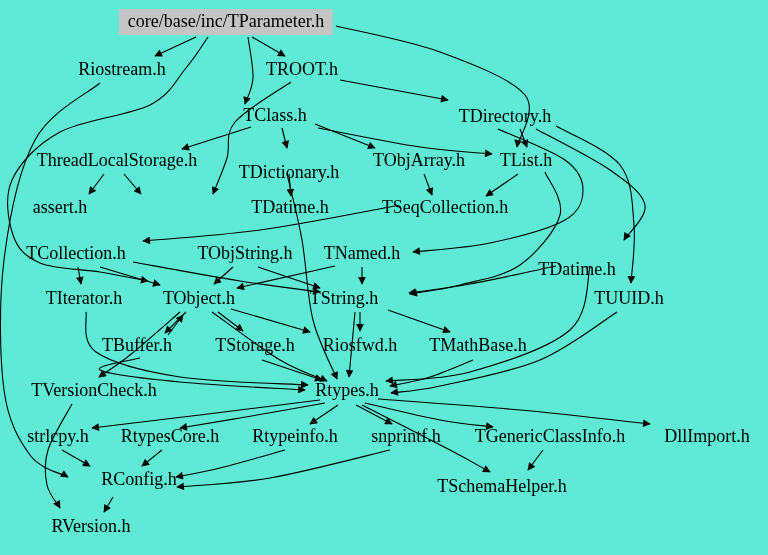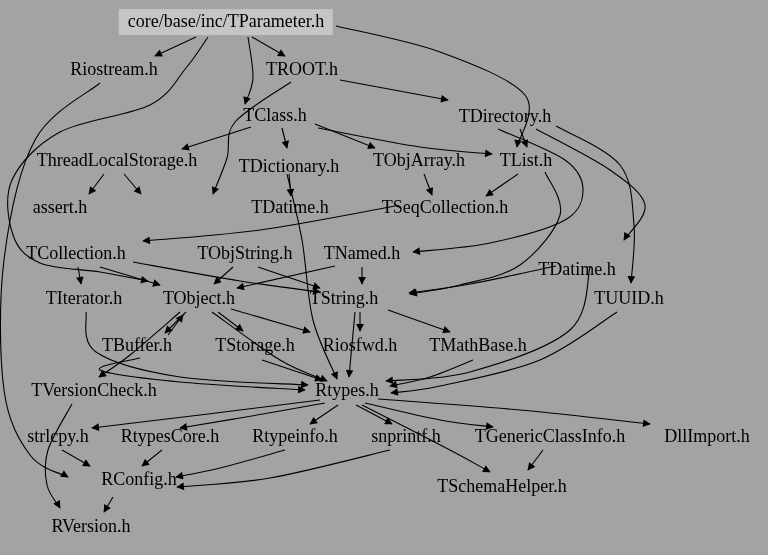--- a/index.html
+++ b/index.html
@@ -1,19 +1,19 @@
 <!DOCTYPE html>
 <html><head>
 <meta charset="utf-8">
 <style>
   html,body{margin:0;padding:0;background:#ffffff;}
   #canvas{
     position:relative;
     width:768px;height:555px;
-    background:#a3a3a3;
+    background:#5eead4;
     overflow:hidden;
     font-family:"Liberation Serif","DejaVu Serif",serif;
   }
   #edges-layer{position:absolute;left:0;top:0;width:768px;height:555px;}
   #nodes-layer{position:absolute;left:0;top:0;width:768px;height:555px;pointer-events:none;}
   .node{
     position:absolute;
     transform:translate(-50%,-50%);
     white-space:nowrap;
     font-size:18px;
@@ -97,26 +97,26 @@
         <path d="M62,450 L90,466" class="edge" marker-end="url(#arrow)"></path>
         <path d="M162,450 L142,466" class="edge" marker-end="url(#arrow)"></path>
         <path d="M100,83 C89.16666666666667,92.5 51,110.5 35,140 C19,169.5 9.166666666666668,218.33333333333334 4,260 C-1.166666666666667,301.6666666666667 -0.33333333333333304,357.5 4,390 C8.333333333333332,422.5 19.333333333333336,440.5 30,455 C40.666666666666664,469.5 61.666666666666664,473.3333333333333 68,477" class="edge" marker-end="url(#arrow)"></path>
         <path d="M113,497 L104,512" class="edge" marker-end="url(#arrow)"></path>
         <path d="M72,404 C68,411.6666666666667 52.166666666666664,436.5 48,450 C43.833333333333336,463.5 45,475.3333333333333 47,485 C49,494.6666666666667 57.833333333333336,504.1666666666667 60,508" class="edge" marker-end="url(#arrow)"></path>
         <path d="M543,450 L528,470" class="edge" marker-end="url(#arrow)"></path>
       </g>
   </svg>
   <div id="nodes-layer">
       <div class="node box" style="left: 226px; top: 22px;">core/base/inc/TParameter.h</div>
-      <div class="node" style="left: 114px; top: 70px;">Riostream.h</div>
+      <div class="node" style="left: 122px; top: 70px;">Riostream.h</div>
       <div class="node" style="left: 302px; top: 70px;">TROOT.h</div>
       <div class="node" style="left: 275px; top: 116px;">TClass.h</div>
       <div class="node" style="left: 505px; top: 117px;">TDirectory.h</div>
       <div class="node" style="left: 117px; top: 161px;">ThreadLocalStorage.h</div>
-      <div class="node" style="left: 289px; top: 167px;">TDictionary.h</div>
+      <div class="node" style="left: 289px; top: 173px;">TDictionary.h</div>
       <div class="node" style="left: 419px; top: 161px;">TObjArray.h</div>
       <div class="node" style="left: 526px; top: 161px;">TList.h</div>
       <div class="node" style="left: 60px; top: 208px;">assert.h</div>
       <div class="node" style="left: 290px; top: 208px;">TDatime.h</div>
       <div class="node" style="left: 445px; top: 208px;">TSeqCollection.h</div>
       <div class="node" style="left: 76px; top: 254px;">TCollection.h</div>
       <div class="node" style="left: 245px; top: 254px;">TObjString.h</div>
       <div class="node" style="left: 362px; top: 254px;">TNamed.h</div>
       <div class="node" style="left: 577px; top: 254px; margin-top: 16px;">TDatime.h</div>
       <div class="node" style="left: 84px; top: 299px;">TIterator.h</div>

